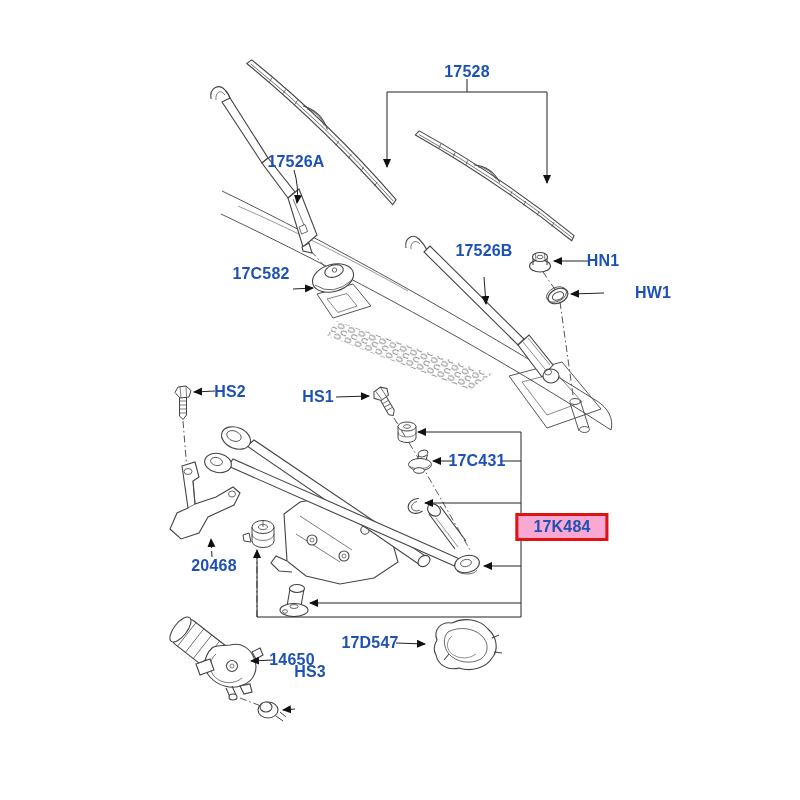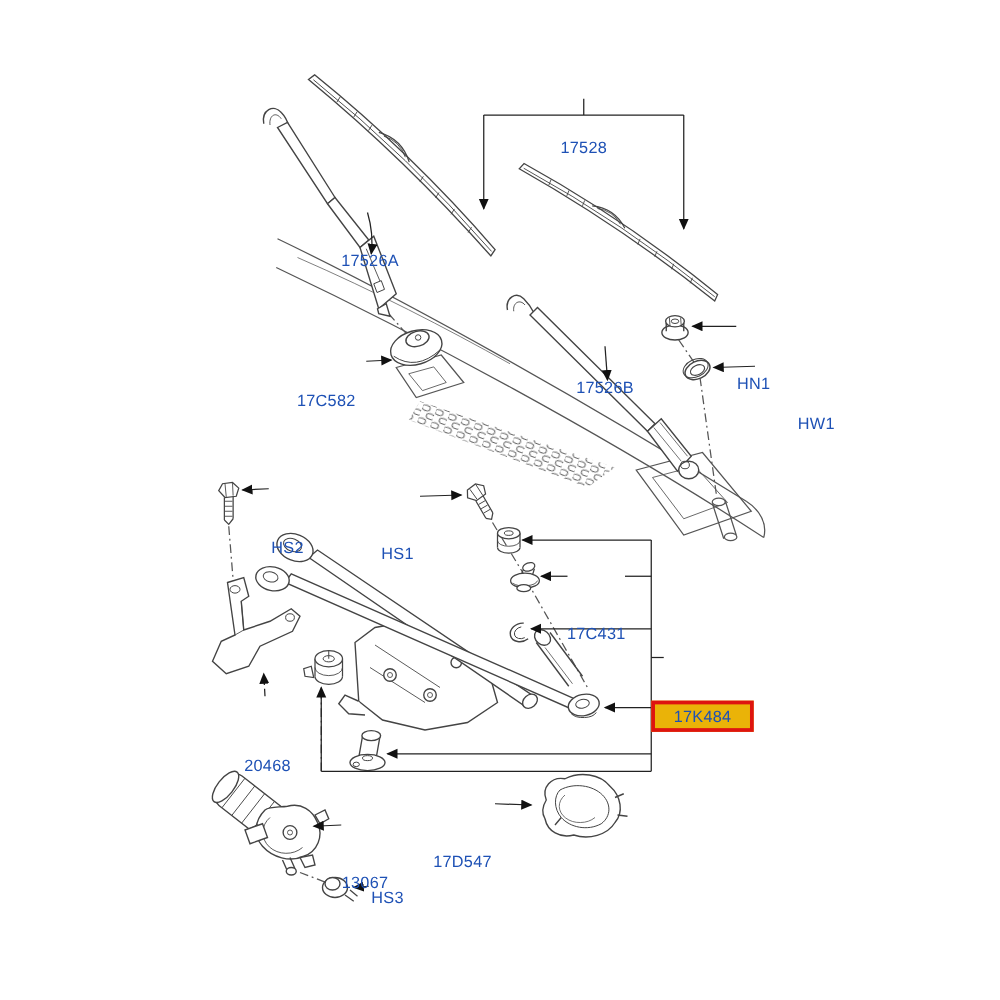--- a/index.html
+++ b/index.html
@@ -1,24 +1,24 @@
 <!DOCTYPE html>
 <html style="--label-blue: #1E51B5; --highlight-red: #DE1410; --line-gray: #444444; --background: #FFFFFF;"><head>
 <meta charset="utf-8">
 <style>
   html,body{margin:0;padding:0;background:#fff;}
   #stage{position:relative;width:800px;height:800px;background:#fff;
          font-family:"Liberation Sans",sans-serif;overflow:hidden;}
   #art{position:absolute;left:0;top:0;}
   .callout{position:absolute;transform:translate(-50%,-50%);
-           font-weight:normal;font-size:13px;line-height:1;
+           font-weight:bold;font-size:16px;line-height:1;
            color:var(--label-blue,#1E51B5);white-space:nowrap;letter-spacing:.2px;
-           cursor:pointer;margin-top:46px;}
+           cursor:pointer;}
   .callout.boxed{border:3px solid var(--highlight-red,#DE1410);
-                 padding:3px 15px;background:#eab308;}
+                 padding:3px 15px;background:#f9a8d4;}
 </style>
 </head>
 <body>
 
 <div id="stage">
 
 <svg id="art" width="800" height="800" viewBox="0 0 800 800">
   <defs>
     <marker id="ah" markerWidth="11" markerHeight="9" refX="8" refY="4" orient="auto" markerUnits="userSpaceOnUse">
       <path d="M0,0 L9,4 L0,8 Z" fill="#111"></path>
@@ -254,24 +254,24 @@
     <path d="M521,526 L531,526"></path>
     <path d="M521,566 L484,566" marker-end="url(#ah)"></path>
     <path d="M521,603 L310,603" marker-end="url(#ah)"></path>
     <path d="M257,617 L257,550" marker-end="url(#ah)"></path>
   </g>
 </svg>
 
   <div class="callout" style="left:467px;top:72px">17528</div>
   <div class="callout" style="left:296px;top:162px">17526A</div>
   <div class="callout" style="left:261px;top:274px">17C582</div>
-  <div class="callout" style="left:484px;top:264px">17526B</div>
+  <div class="callout" style="left:484px;top:251px">17526B</div>
   <div class="callout" style="left:603px;top:261px">HN1</div>
   <div class="callout" style="left:653px;top:293px">HW1</div>
   <div class="callout" style="left:230px;top:392px">HS2</div>
   <div class="callout" style="left:318px;top:397px">HS1</div>
   <div class="callout" style="left:477px;top:461px">17C431</div>
   <div class="callout boxed" style="left:562px;top:527px">17K484</div>
   <div class="callout" style="left:214px;top:566px">20468</div>
-  <div class="callout" style="left:292px;top:660px">13067</div>
+  <div class="callout" style="left:292px;top:660px">14650</div>
   <div class="callout" style="left:310px;top:672px">HS3</div>
   <div class="callout" style="left:370px;top:643px">17D547</div>
 </div>
 
 </body></html>

